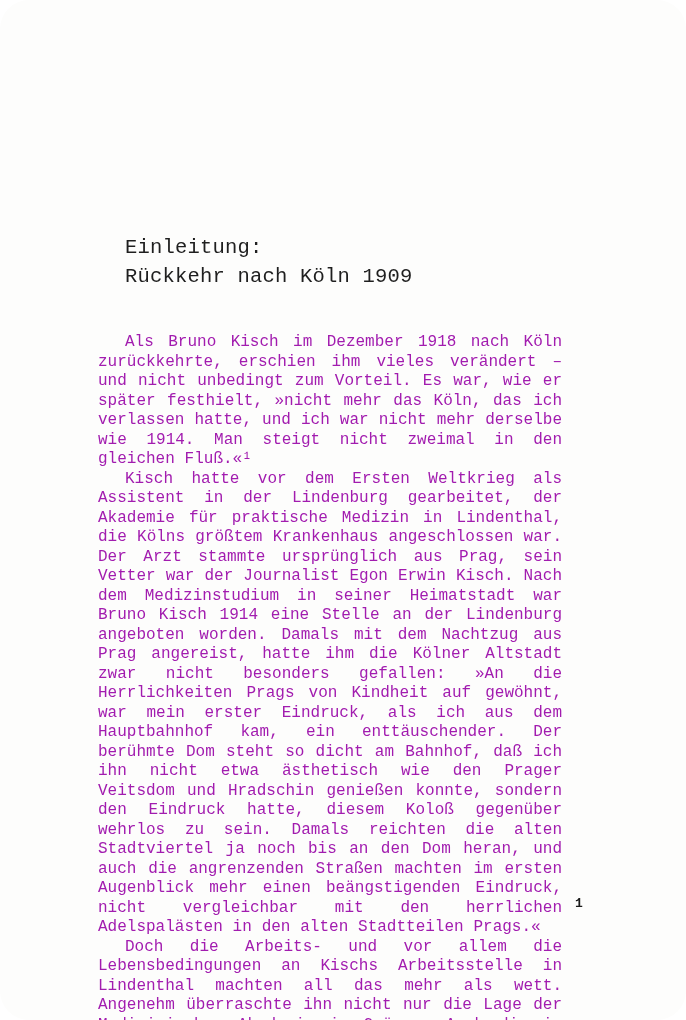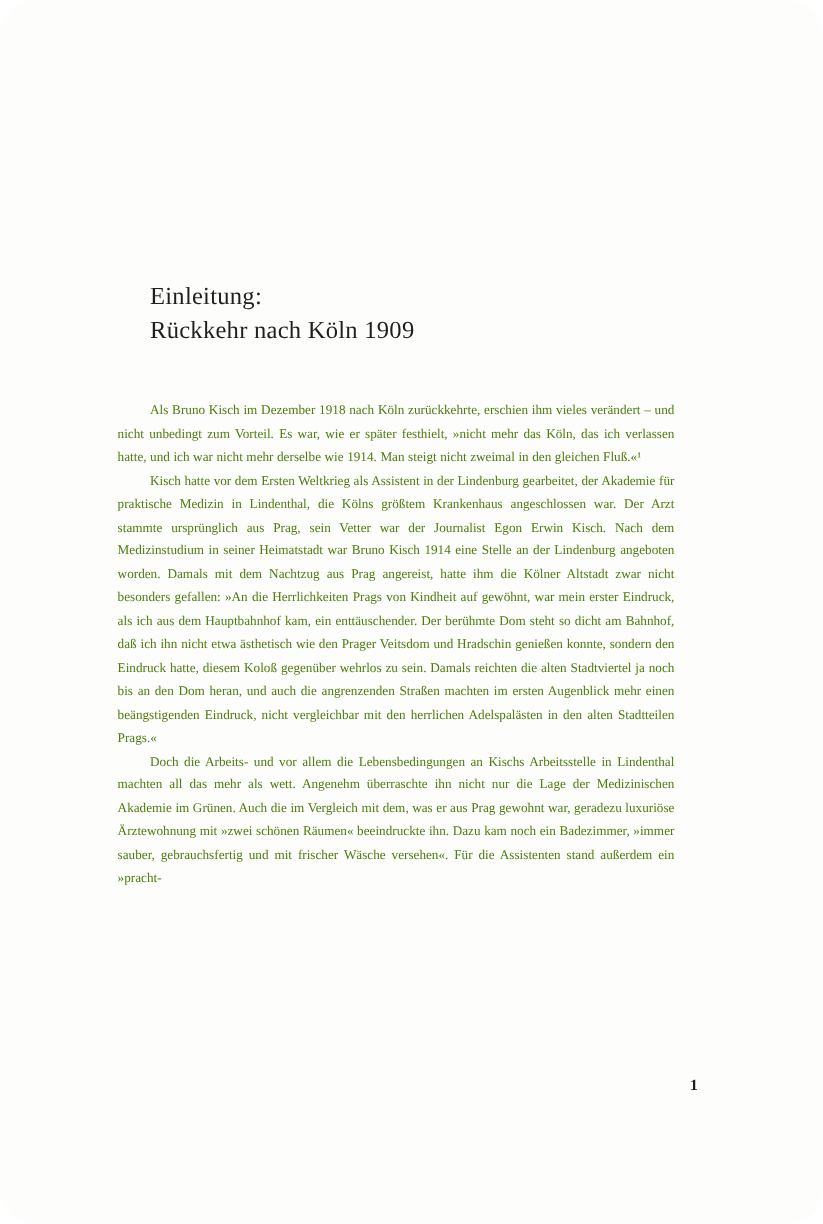--- a/index.html
+++ b/index.html
@@ -5,21 +5,21 @@
     html, body {
       margin: 0;
       padding: 0;
       background: #ffffff;
     }
     .page {
       position: relative;
       width: 686px;
       height: 1020px;
       background: #fdfdfc;
-      font-family: Liberation Serif, serif;
+      font-family: Liberation Mono, monospace;
       color: #1b1b1b;
       overflow: hidden;
       border-radius: 29px;
     }
     .content {
       position: absolute;
       left: 98px;
       top: 233px;
       width: 464px;
     }
@@ -29,26 +29,26 @@
       font-weight: 400;
       line-height: 29px;
       letter-spacing: 0.2px;
       color: #1f1f1f;
     }
     .heading .heading-line {
       display: block;
     }
     .body-text p {
       margin: 0;
-      font-size: 11px;
+      font-size: 16px;
       line-height: 19.5px;
       text-align: justify;
       text-indent: 27px;
       word-spacing: 0.2px;
-      color: #4d7c0f;
+      color: #a21caf;
     }
     .page-number {
       position: absolute;
       left: 575px;
       top: 896px;
       font-size: 13px;
       font-weight: 700;
       color: #1b1b1b;
     }
   </style>

